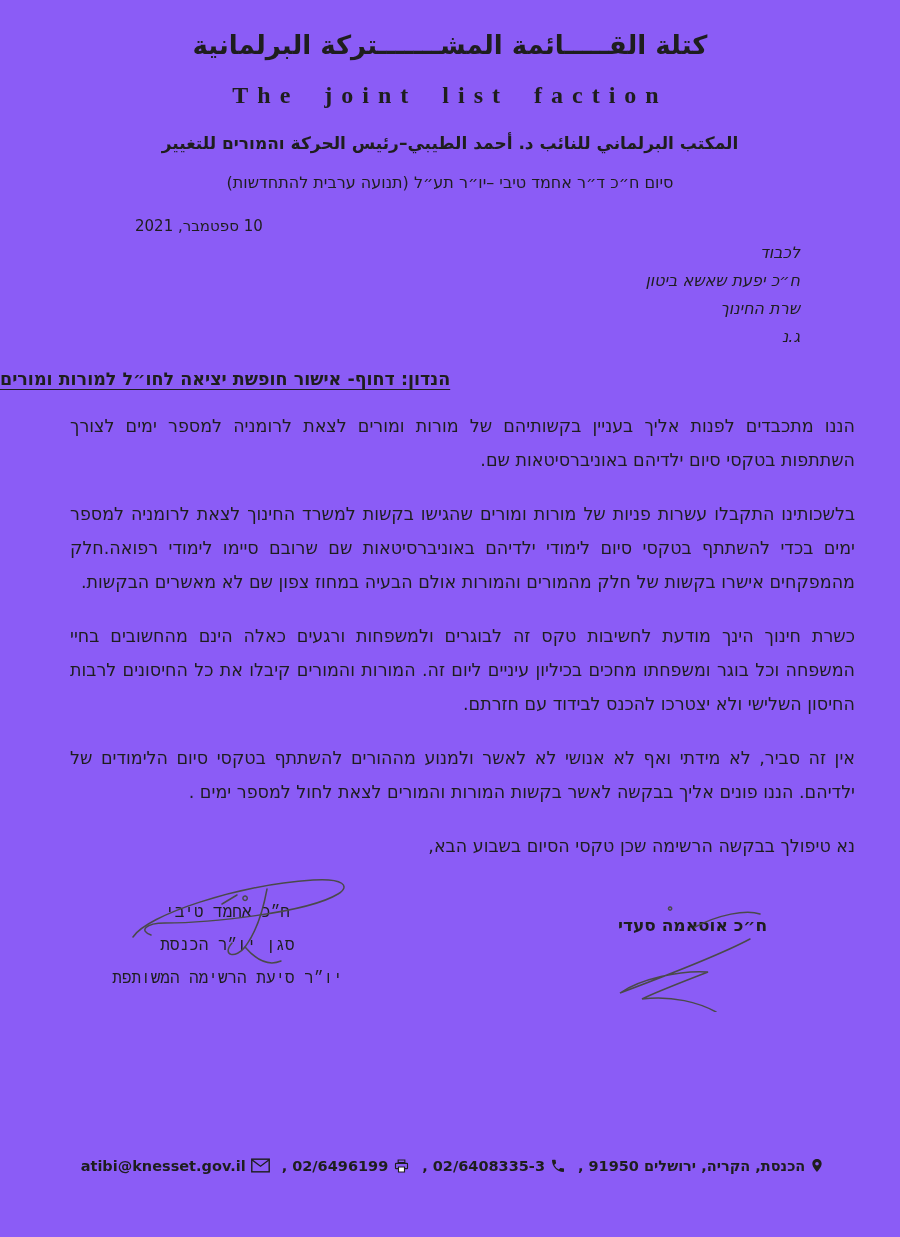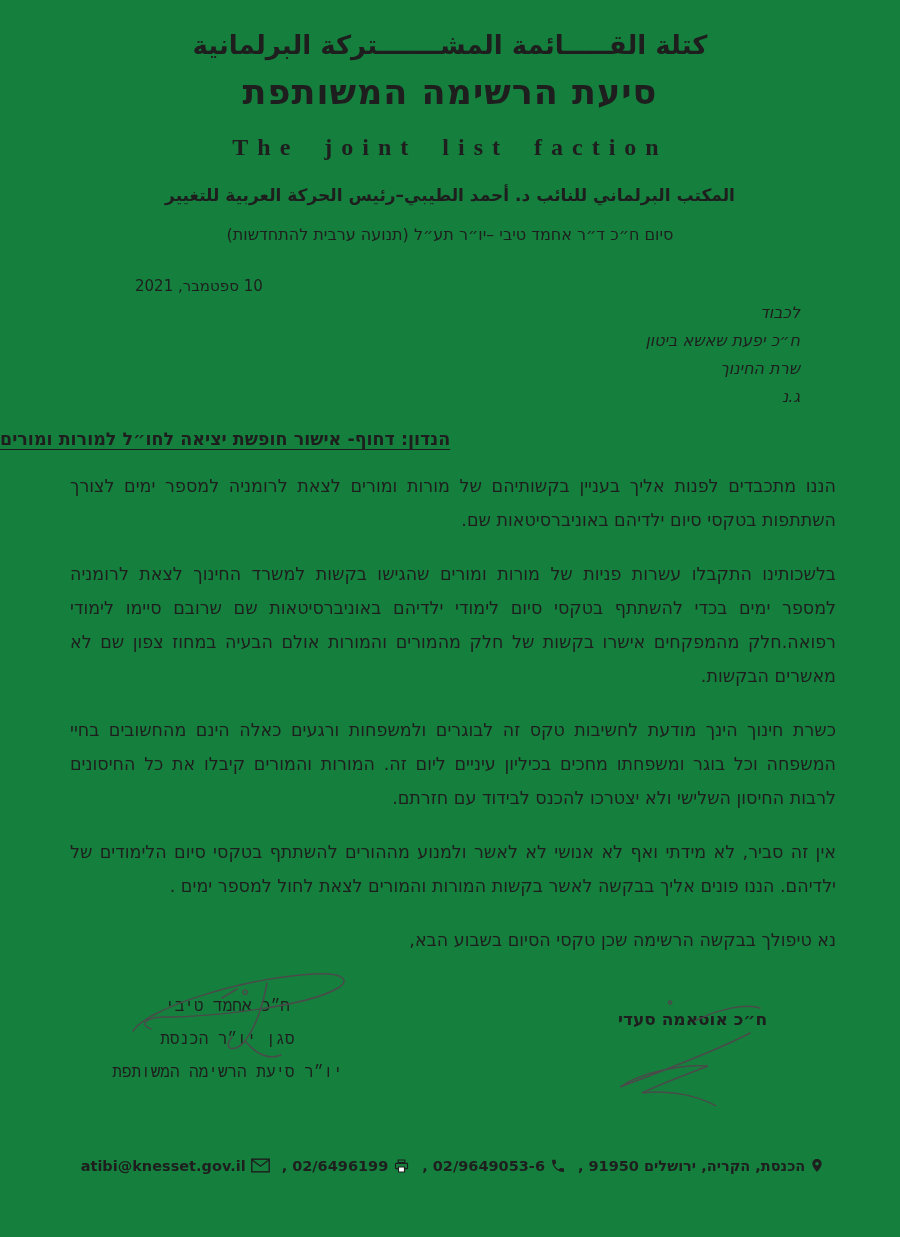--- a/index.html
+++ b/index.html
@@ -1,19 +1,19 @@
 <!DOCTYPE html>
 <html lang="he"><head>
 <meta charset="utf-8">
 <style>
   * { margin:0; padding:0; box-sizing:border-box; }
   html,body { background:#e8e8e8; }
   .page {
     width:900px; height:1237px; margin:0 auto; position:relative;
-    background:#15803d; color:#1e1e1e; overflow:hidden;
+    background:#8b5cf6; color:#1e1e1e; overflow:hidden;
     font-family:"DejaVu Sans", sans-serif;
   }
   
   .letterhead { text-align:center; padding-top:30px; }
   .arabic-title {
     font-size:26px; font-weight:bold; direction:rtl;
     letter-spacing:0.5px;
   }
   .hebrew-title {
     font-size:35px; font-weight:bold; direction:rtl; margin-top:12px;
@@ -25,35 +25,35 @@
     word-spacing:10px; margin-top:22px;
   }
   .office-ar {
     text-align:center; direction:rtl; font-weight:bold;
     font-size:17px; margin-top:24px;
   }
   .office-he {
     text-align:center; direction:rtl; font-size:16px; margin-top:20px;
   }
   
-  .date-line { margin-top:32px; text-align:left; padding-left:135px; }
+  .date-line { margin-top:24px; text-align:left; padding-left:135px; }
   .date-line span { direction:rtl; unicode-bidi:isolate; font-size:15px; }
   .addressee {
     direction:rtl; text-align:right; padding-right:100px;
     font-size:16px; line-height:28px; margin-top:4px;font-style:italic;
   }
   
   .subject {
     text-align:left; direction:rtl; font-weight:bold;
     font-size:17.5px; margin-top:18px;
     text-decoration:underline; text-underline-offset:4px;
   }
   
   .letter-body {
-    direction:rtl; padding:0 64px 0 70px; margin-top:20px;
+    direction:rtl; padding:0 45px 0 70px; margin-top:20px;
     font-size:17.5px; line-height:34px;
   }
   .letter-body p { text-align:justify; margin-bottom:20px; }
   .closing { text-align:right; margin-bottom:0; }
   
   .signatures { position:relative; height:165px; margin-top:10px; }
   .sig-left {
     position:absolute; left:100px; top:14px; width:255px;
     direction:rtl; text-align:center; font-size:16px; line-height:33px;font-family:Liberation Mono, monospace;
   }
@@ -75,25 +75,24 @@
   .footer-item .icon { display:inline-flex; align-items:center; }
   .footer-item .ltr { direction:ltr; unicode-bidi:isolate;text-align:center; }
 </style>
 </head>
 <body>
 
 <div class="page">
 
   <div class="letterhead">
     <div class="arabic-title">كتلة القـــــائمة المشـــــــتركة البرلمانية</div>
-    <div class="hebrew-title">סיעת הרשימה המשותפת</div>
     <div class="english-title">The joint list faction</div>
   </div>
 
-  <div class="office-ar">المكتب البرلماني للنائب د. أحمد الطيبي–رئيس الحركة العربية للتغيير</div>
+  <div class="office-ar">المكتب البرلماني للنائب د. أحمد الطيبي–رئيس الحركة והמורים للتغيير</div>
   <div class="office-he">סיום ח״כ ד״ר אחמד טיבי –יו״ר תע״ל (תנועה ערבית להתחדשות)</div>
 
   <div class="date-line">
     <span>10 ספטמבר, 2021</span>
   </div>
 
   <div class="addressee">
     <div>לכבוד</div>
     <div>ח״כ יפעת שאשא ביטון</div>
     <div>שרת החינוך</div>
@@ -147,21 +146,21 @@
       <span>הכנסת, הקריה, ירושלים 91950</span>
         <span>,</span>
     </div>
 
     <div class="footer-item">
       <span class="icon">
         <svg viewBox="0 0 24 24" width="16" height="16">
             <path d="M6.62 10.79a15.05 15.05 0 0 0 6.59 6.59l2.2-2.2a1 1 0 0 1 1.01-.24c1.12.37 2.33.57 3.58.57a1 1 0 0 1 1 1V20a1 1 0 0 1-1 1C10.85 21 3 13.15 3 3.5a1 1 0 0 1 1-1h3.5a1 1 0 0 1 1 1c0 1.25.2 2.45.57 3.57a1 1 0 0 1-.25 1.02l-2.2 2.2z" fill="currentColor"></path>
           </svg>
       </span>
-      <span class="ltr">02/9649053-6</span>
+      <span class="ltr">02/6408335-3</span>
         <span>,</span>
     </div>
 
     <div class="footer-item">
       <span class="icon">
         <svg viewBox="0 0 24 24" width="17" height="16">
             <path d="M7 3h10v4H7z" fill="none" stroke="currentColor" stroke-width="1.7"></path>
             <rect x="3" y="8" width="18" height="8" rx="1" fill="none" stroke="currentColor" stroke-width="1.7"></rect>
             <path d="M7.5 13.5h9V21h-9z" fill="#ffffff" stroke="currentColor" stroke-width="1.7"></path>
           </svg>

